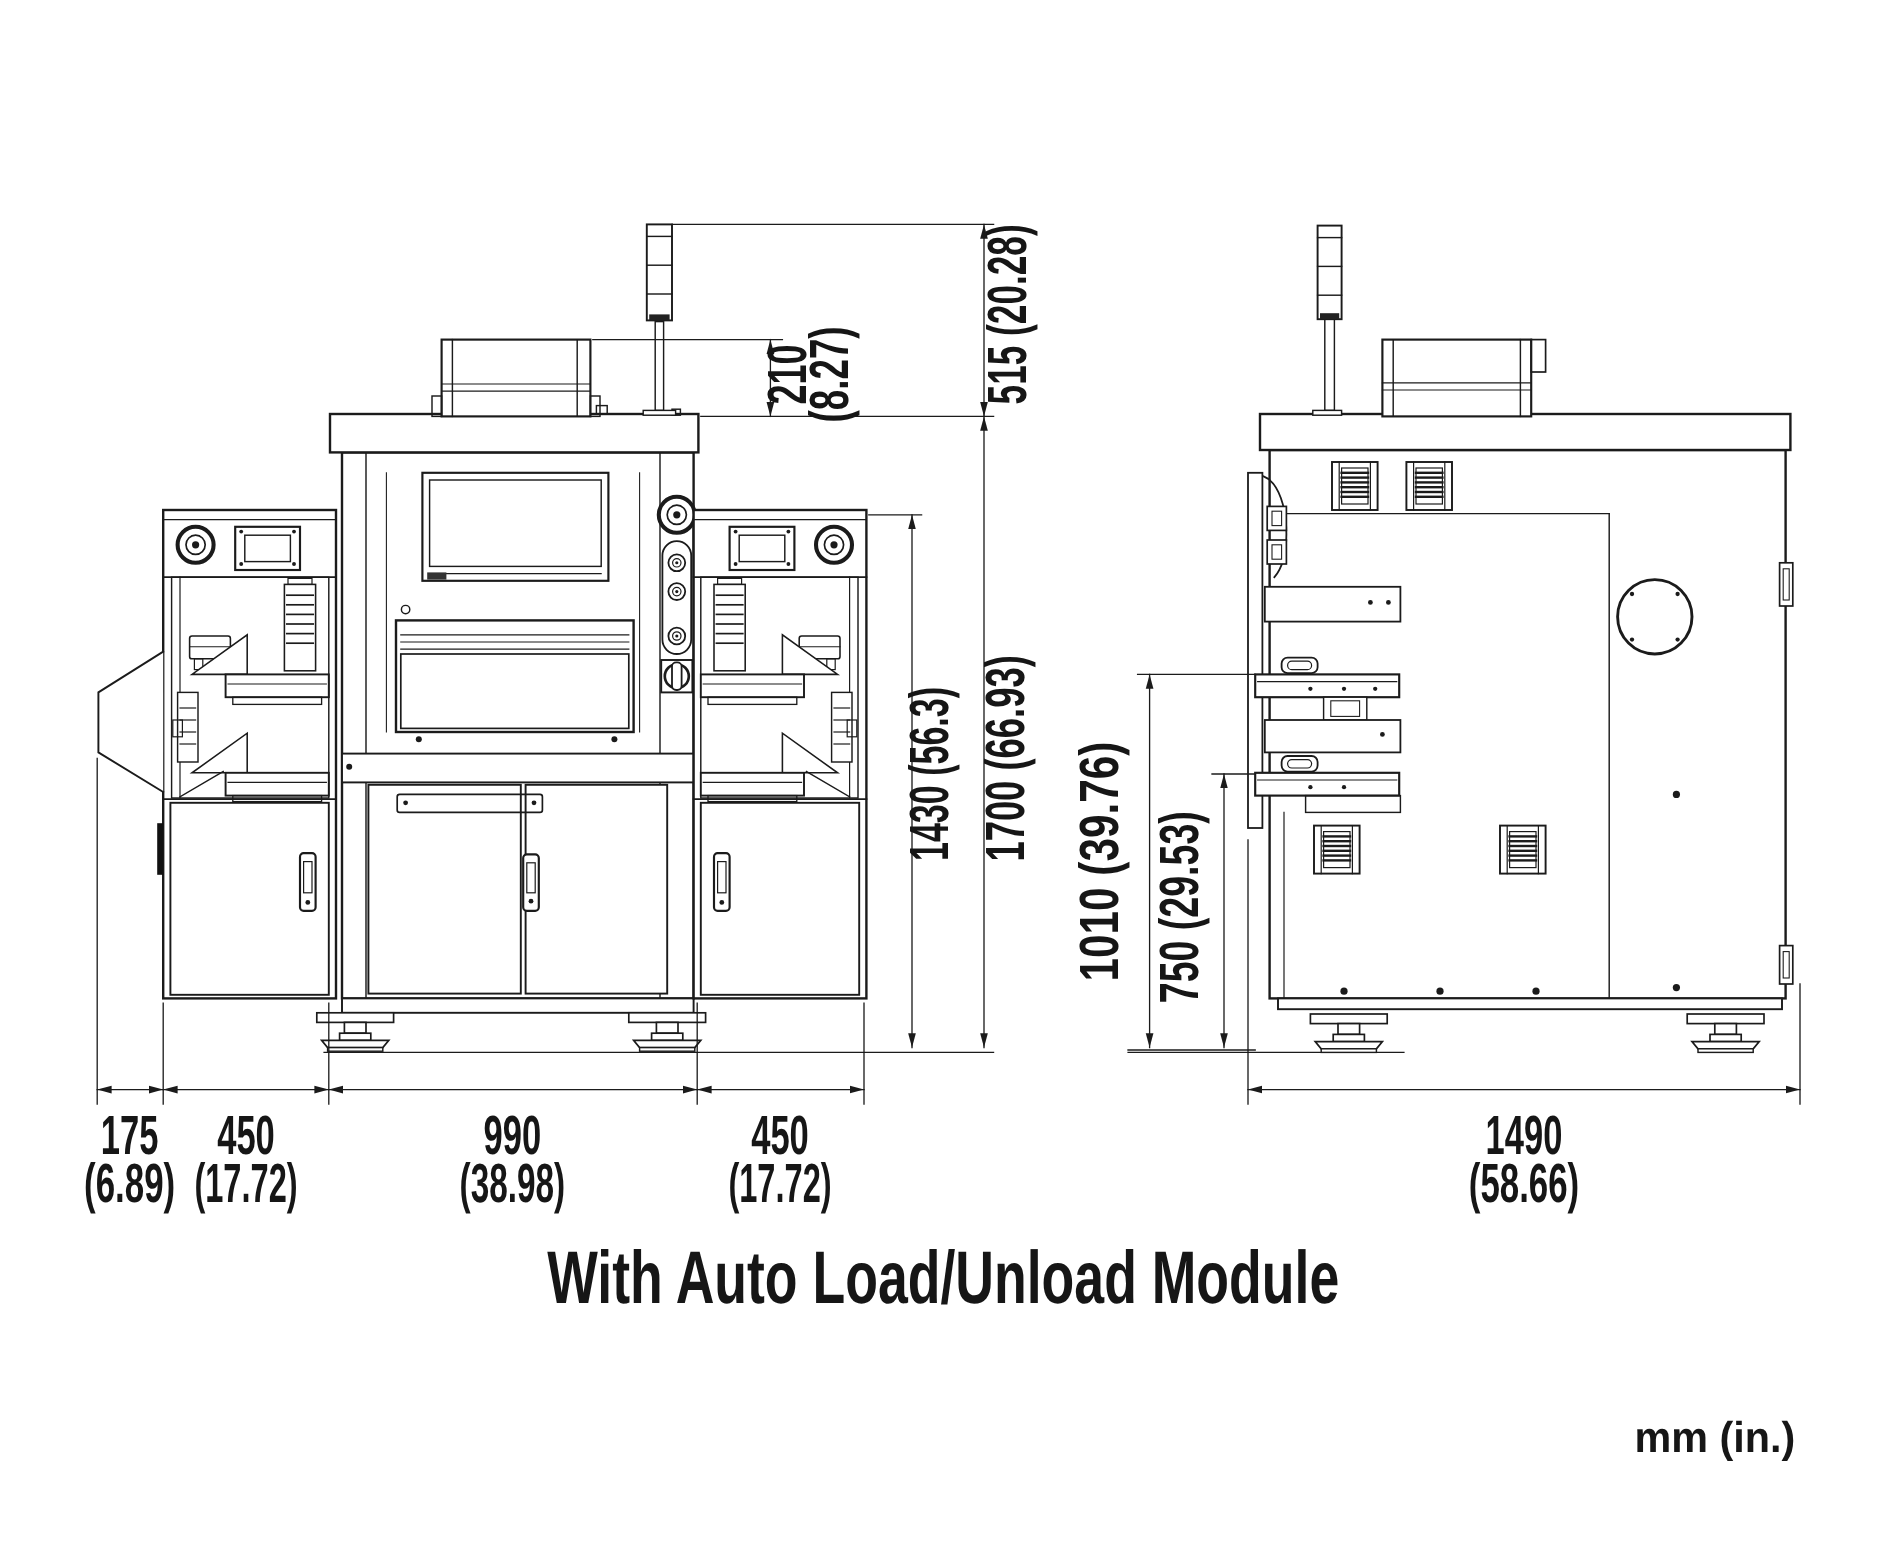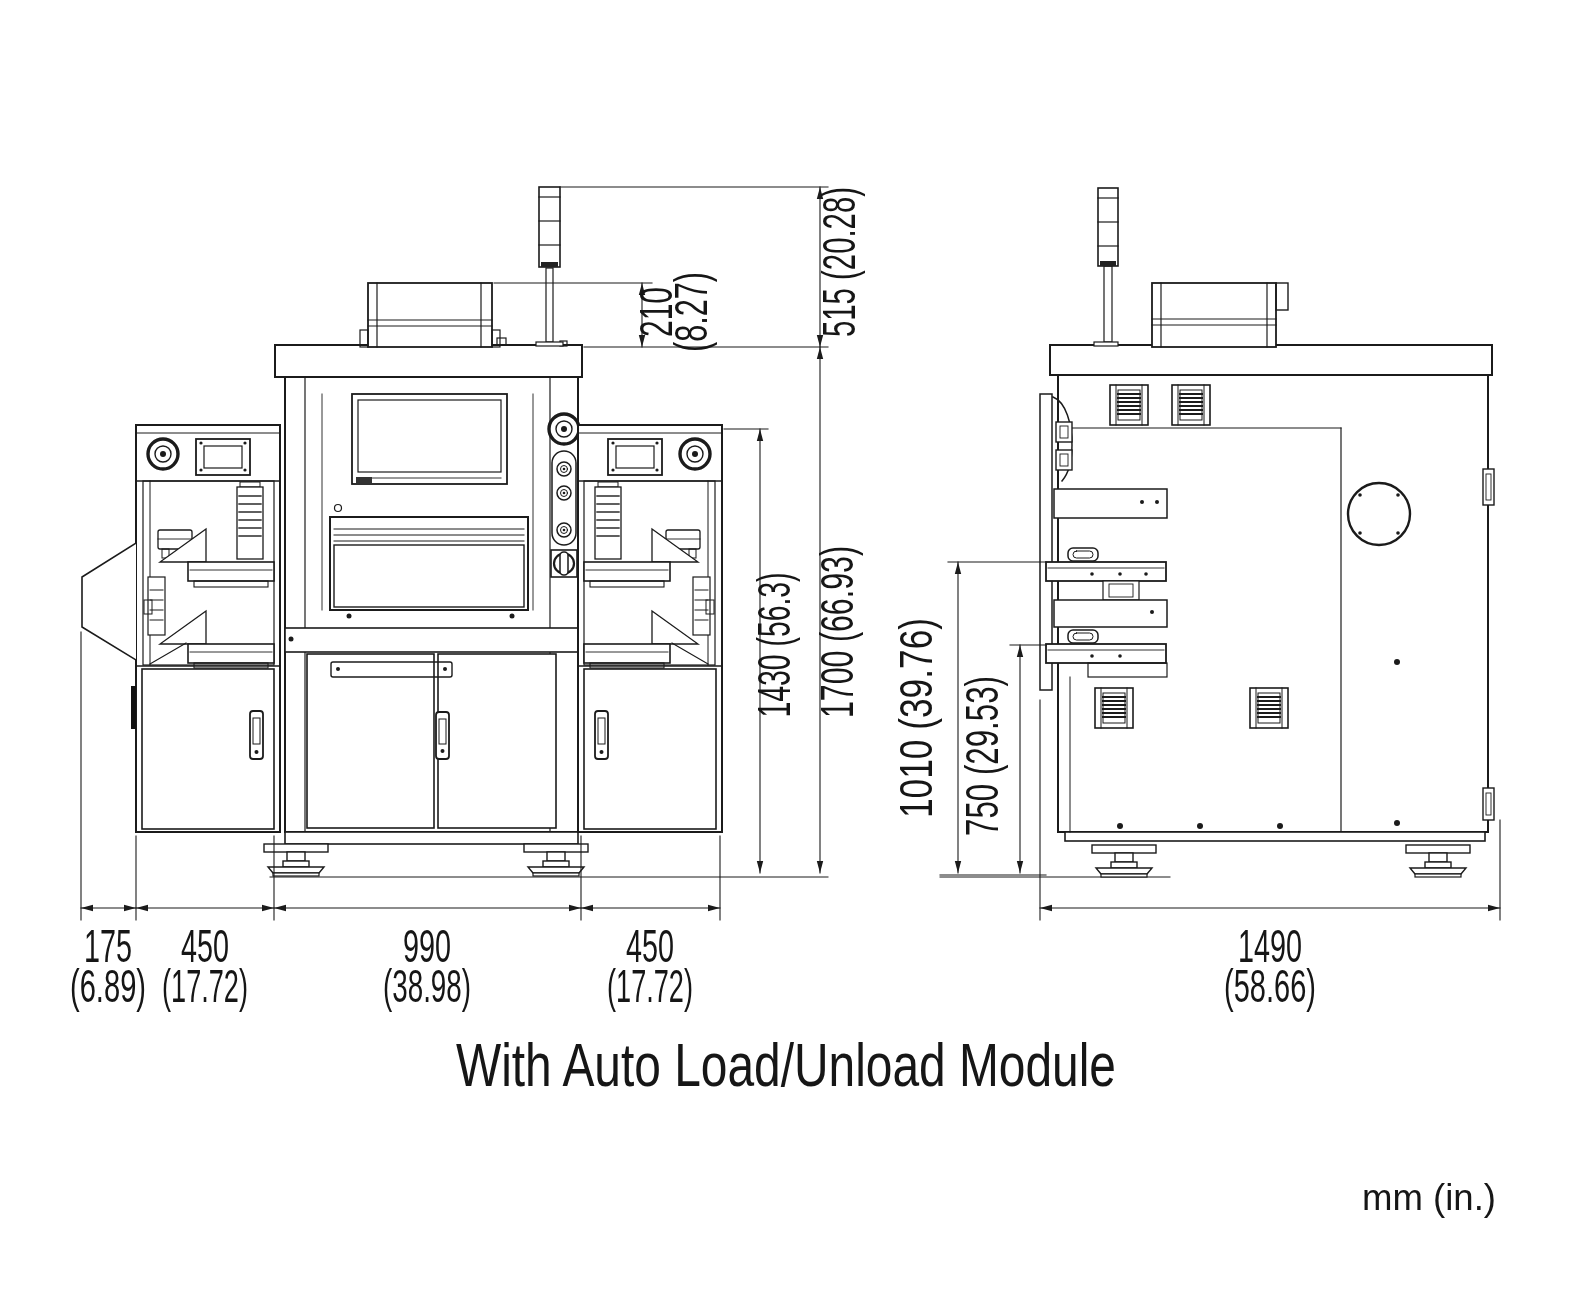--- a/index.html
+++ b/index.html
@@ -1,16 +1,16 @@
 <!DOCTYPE html>
 <html><head>
 <meta charset="utf-8">
 <style>
   html,body{margin:0;padding:0;background:#ffffff;}
-  .canvas{position:relative;width:1576px;height:1301px;background:#be185d;overflow:hidden;}
+  .canvas{position:relative;width:1576px;height:1301px;background:#be185d;overflow:hidden;font-weight:bold;}
   svg{display:block;}
   .t{fill:#161616;stroke:none;font-family:"Liberation Sans", sans-serif;}
   .dimtxt{font-size:46px;}
   .title{font-size:62px;}
   .units{font-size:36px;}
 </style>
 </head>
 <body>
 
 <div class="canvas">

